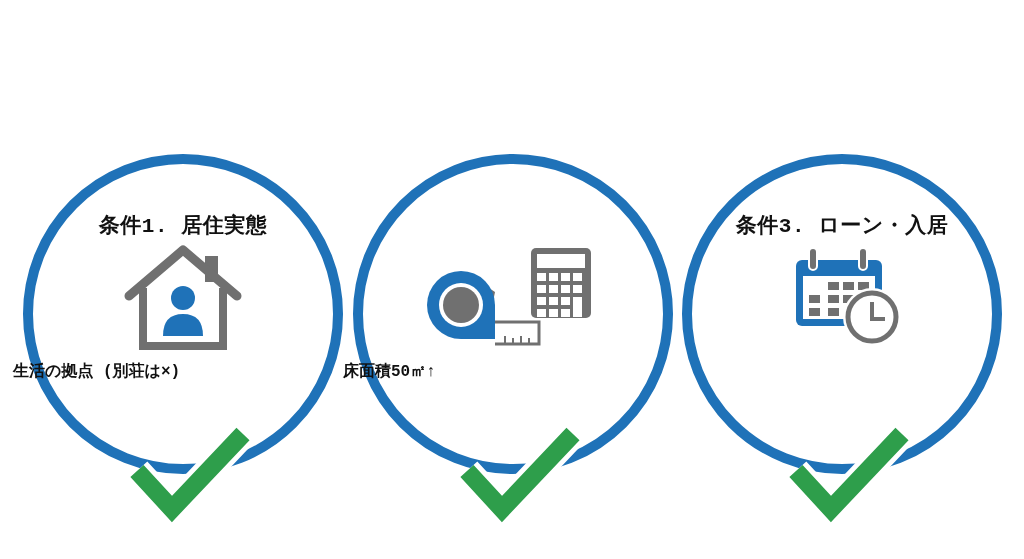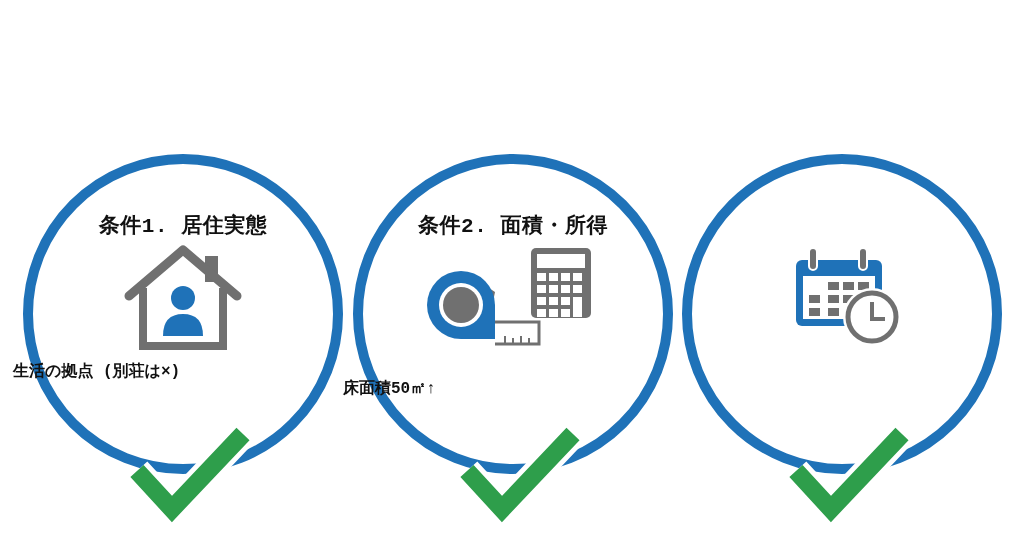--- a/index.html
+++ b/index.html
@@ -42,21 +42,20 @@
   <svg class="ring-svg" width="340" height="559">
     <polyline points="124,455 159,493 230,418" fill="none" stroke="#ffffff" stroke-width="28" stroke-linejoin="miter"></polyline>
     <polyline points="124,455 159,493 230,418" fill="none" stroke="#2E9E4B" stroke-width="18" stroke-linejoin="miter"></polyline>
   </svg>
 </div>
 
 <div class="card" style="left:343px;">
   <svg class="ring-svg" width="340" height="559">
     <circle cx="170" cy="298" r="155" fill="none" stroke="#1F72B8" stroke-width="10"></circle>
   </svg>
-  <div class="title">条件2. 面積・所得</div>
   <svg class="icon" style="left:78px; top:228px;" width="180" height="108" viewBox="0 0 180 108">
 
     <rect x="110" y="4" width="60" height="70" rx="5" fill="#707070"></rect>
     <rect x="116" y="10" width="48" height="14" fill="#ffffff"></rect>
     <g fill="#ffffff">
       <rect x="116" y="29" width="9" height="8"></rect>
         <rect x="128" y="29" width="9" height="8"></rect>
         <rect x="140" y="29" width="9" height="8"></rect>
         <rect x="152" y="29" width="9" height="8"></rect>
       <rect x="116" y="41" width="9" height="8"></rect>
@@ -77,33 +76,34 @@
     <circle cx="40" cy="61" r="22" fill="#ffffff"></circle>
     <circle cx="40" cy="61" r="18" fill="#707070"></circle>
     <polyline points="74,78 118,78 118,100 74,100" fill="none" stroke="#707070" stroke-width="3"></polyline>
     <g stroke="#707070" stroke-width="2">
       <line x1="84" y1="100" x2="84" y2="92"></line>
         <line x1="92" y1="100" x2="92" y2="94"></line>
       <line x1="100" y1="100" x2="100" y2="92"></line>
         <line x1="108" y1="100" x2="108" y2="94"></line>
     </g>
   </svg>
-  <div class="body-text" style="top:342px;margin-top:17px;">
+  <div class="body-text" style="top:342px;">
     <span class="body-line">床面積50㎡↑</span>
   </div>
   <svg class="ring-svg" width="340" height="559">
     <polyline points="124,455 159,493 230,418" fill="none" stroke="#ffffff" stroke-width="28" stroke-linejoin="miter"></polyline>
     <polyline points="124,455 159,493 230,418" fill="none" stroke="#2E9E4B" stroke-width="18" stroke-linejoin="miter"></polyline>
   </svg>
 </div>
 
 <div class="card" style="left:672px;">
   <svg class="ring-svg" width="340" height="559">
     <circle cx="170" cy="298" r="155" fill="none" stroke="#1F72B8" stroke-width="10"></circle>
   </svg>
+  <div class="title">条件3. ローン・入居</div>
   <svg class="icon" style="left:118px; top:228px;" width="120" height="110" viewBox="0 0 120 110">
 
     <rect x="6" y="16" width="86" height="66" rx="6" fill="#1F72B8"></rect>
     <rect x="13" y="32" width="72" height="43" fill="#ffffff"></rect>
     <rect x="19" y="4" width="8" height="22" rx="4" fill="#707070" stroke="#ffffff" stroke-width="2"></rect>
     <rect x="69" y="4" width="8" height="22" rx="4" fill="#707070" stroke="#ffffff" stroke-width="2"></rect>
     <g fill="#707070">
       <rect x="38" y="38" width="11" height="8"></rect>
         <rect x="53" y="38" width="11" height="8"></rect>
         <rect x="68" y="38" width="11" height="8"></rect>

